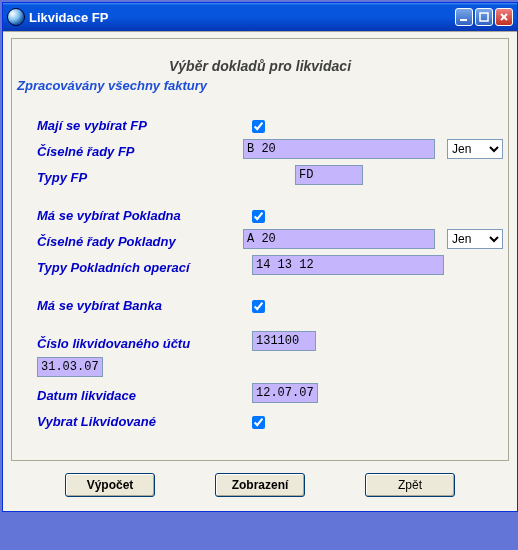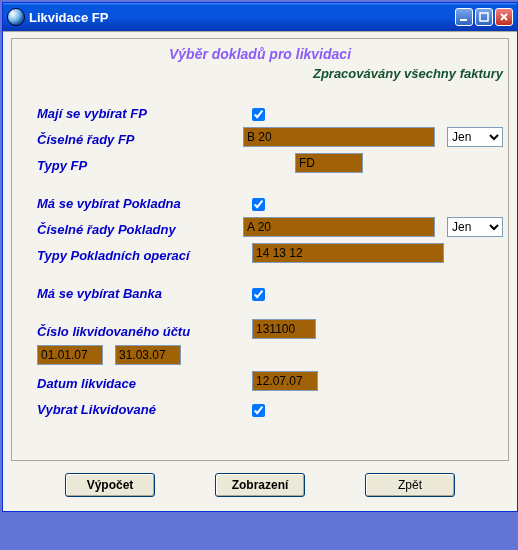--- a/index.html
+++ b/index.html
@@ -58,29 +58,29 @@
     box-sizing: border-box;
   }
   .panel-border {
     position: absolute;
     top: 6px; left: 8px; right: 8px; bottom: 50px;
     border: 1px solid #aca899;
     pointer-events: none;
   }
   .header {
     text-align: center;
-    color: #8b5cf6;
+    color: #404040;
     font-style: italic;
     font-weight: bold;
     font-size: 14px;
-    margin-top: 4px;
+    margin-top: 16px;
   }
   .subheader {
-    text-align: right;
-    color: #14532d;
+    text-align: left;
+    color: #1d4ed8;
     font-style: italic;
     font-weight: bold;
     font-size: 13px;
     margin: 4px 0 14px 0;
   }
   .form {
     margin-left: 20px;
   }
   .row {
     display: flex;
@@ -95,24 +95,24 @@
     font-size: 13px;
   }
   .controls {
     display: flex;
     align-items: center;
     gap: 12px;
   }
   input[type="text"] {
     height: 18px;
     border: 1px solid #7f9db9;
-    font-family: Liberation Sans, sans-serif;
+    font-family: Liberation Mono, monospace;
     font-size: 12px;
     padding: 0 3px;
-    background: #a16207;
+    background: #c4b5fd;
     box-sizing: content-box;
   }
   .w-long { width: 184px; }
   .w-med { width: 60px; margin-left: 43px; }
   .w-short { width: 56px; }
   .w-date { width: 58px; }
   select.combo {
     height: 20px;
     border: 1px solid #7f9db9;
     font-family: inherit;
@@ -238,21 +238,20 @@
       <div class="gap"></div>
 
       <div class="row">
         <div class="label">Číslo likvidovaného účtu</div>
         <div class="controls">
           <input type="text" class="w-short" value="131100" style="">
         </div>
       </div>
       <div class="row">
         <div class="controls">
-          <input type="text" class="w-date" value="01.01.07" style="">
           <input type="text" class="w-date" value="31.03.07" style="">
         </div>
       </div>
       <div class="row">
         <div class="label">Datum likvidace</div>
         <div class="controls">
           <input type="text" class="w-date" value="12.07.07" style="">
         </div>
       </div>
       <div class="row">

